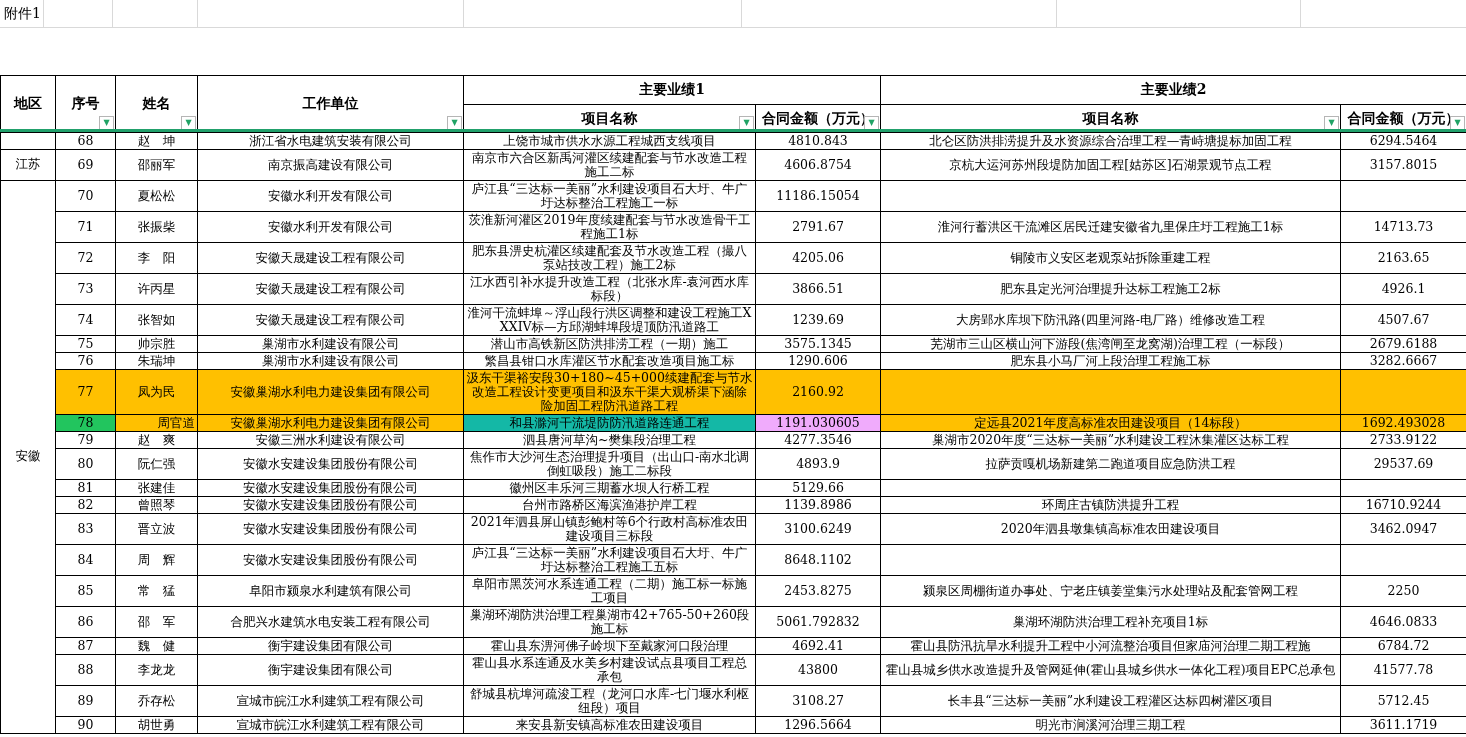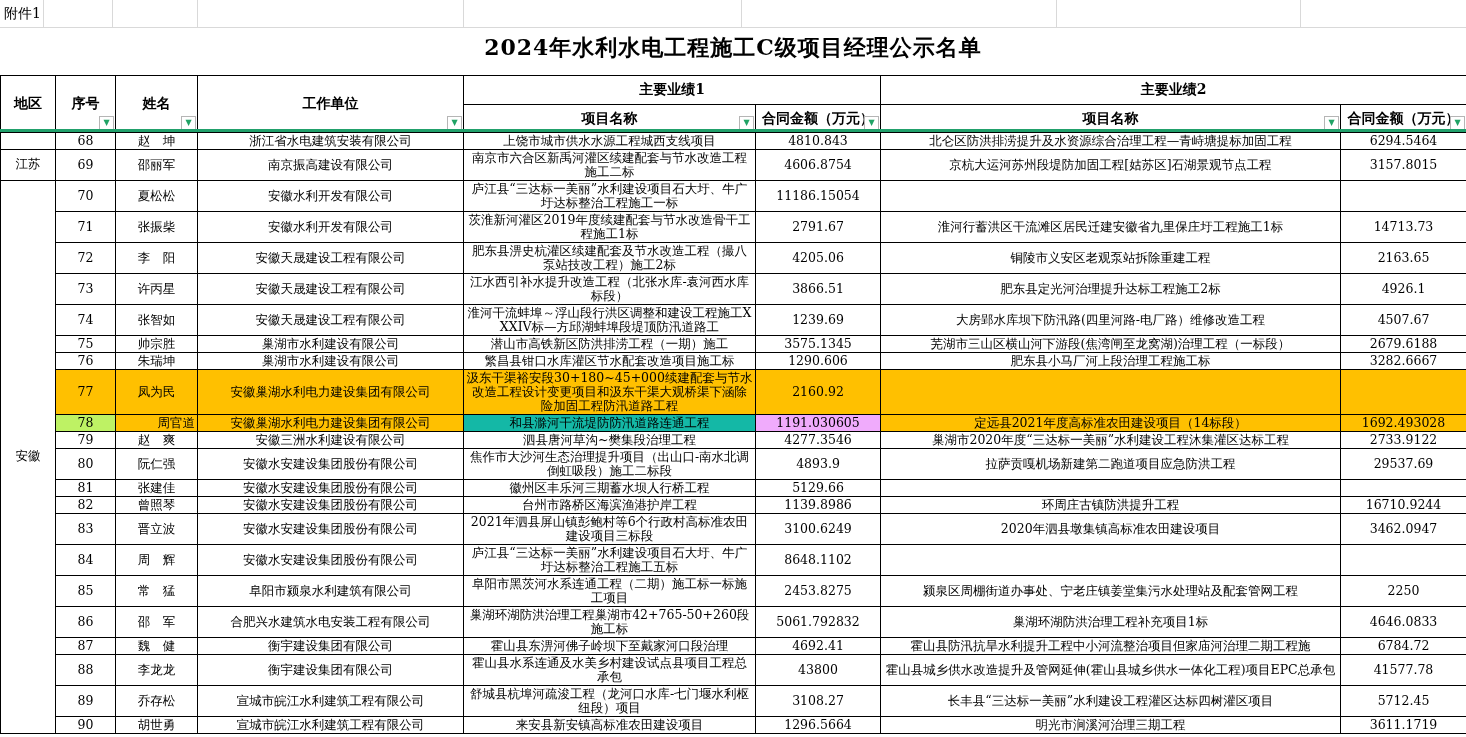--- a/index.html
+++ b/index.html
@@ -33,21 +33,20 @@
   <div class="gl-v" style="left:43px"></div>
   <div class="gl-v" style="left:112px"></div>
   <div class="gl-v" style="left:197px"></div>
   <div class="gl-v" style="left:463px"></div>
   <div class="gl-v" style="left:741px"></div>
   <div class="gl-v" style="left:1056px"></div>
   <div class="gl-v" style="left:1300px"></div>
   <div class="gl-h"></div>
 
   <div id="attach">附件1</div>
-  <div id="title">2024年水利水电工程施工C级项目经理公示名单</div>
 
   <table id="grid">
     <colgroup>
       <col style="width:55px">
         <col style="width:60px">
         <col style="width:82px">
         <col style="width:266px">
       <col style="width:292px">
         <col style="width:125px">
         <col style="width:460px">
@@ -180,21 +179,21 @@
         <tr>
           <td style="background: rgb(255, 192, 0);">77</td>
           <td style="background: rgb(255, 192, 0);">凤为民</td>
           <td style="background: rgb(255, 192, 0);">安徽巢湖水利电力建设集团有限公司</td>
           <td style="background: rgb(255, 192, 0);">汲东干渠裕安段30+180~45+000续建配套与节水改造工程设计变更项目和汲东干渠大观桥渠下涵除险加固工程防汛道路工程</td>
           <td style="background: rgb(255, 192, 0);">2160.92</td>
           <td style="background: rgb(255, 192, 0);"></td>
           <td style="background: rgb(255, 192, 0);"></td>
         </tr>
         <tr>
-          <td style="background: #bef264; margin-top: 43px;">78</td>
+          <td style="background: #22c55e; margin-top: 43px;">78</td>
           <td style="background: rgb(255, 192, 0); text-align: right;">周官道</td>
           <td style="background: rgb(255, 192, 0);">安徽巢湖水利电力建设集团有限公司</td>
           <td style="background: #14b8a6;">和县滁河干流堤防防汛道路连通工程</td>
           <td style="background: #f0abfc;">1191.030605</td>
           <td style="background: rgb(255, 192, 0);">定远县2021年度高标准农田建设项目（14标段）</td>
           <td style="background: rgb(255, 192, 0);">1692.493028</td>
         </tr>
         <tr>
           <td>79</td>
           <td>赵　爽</td>

